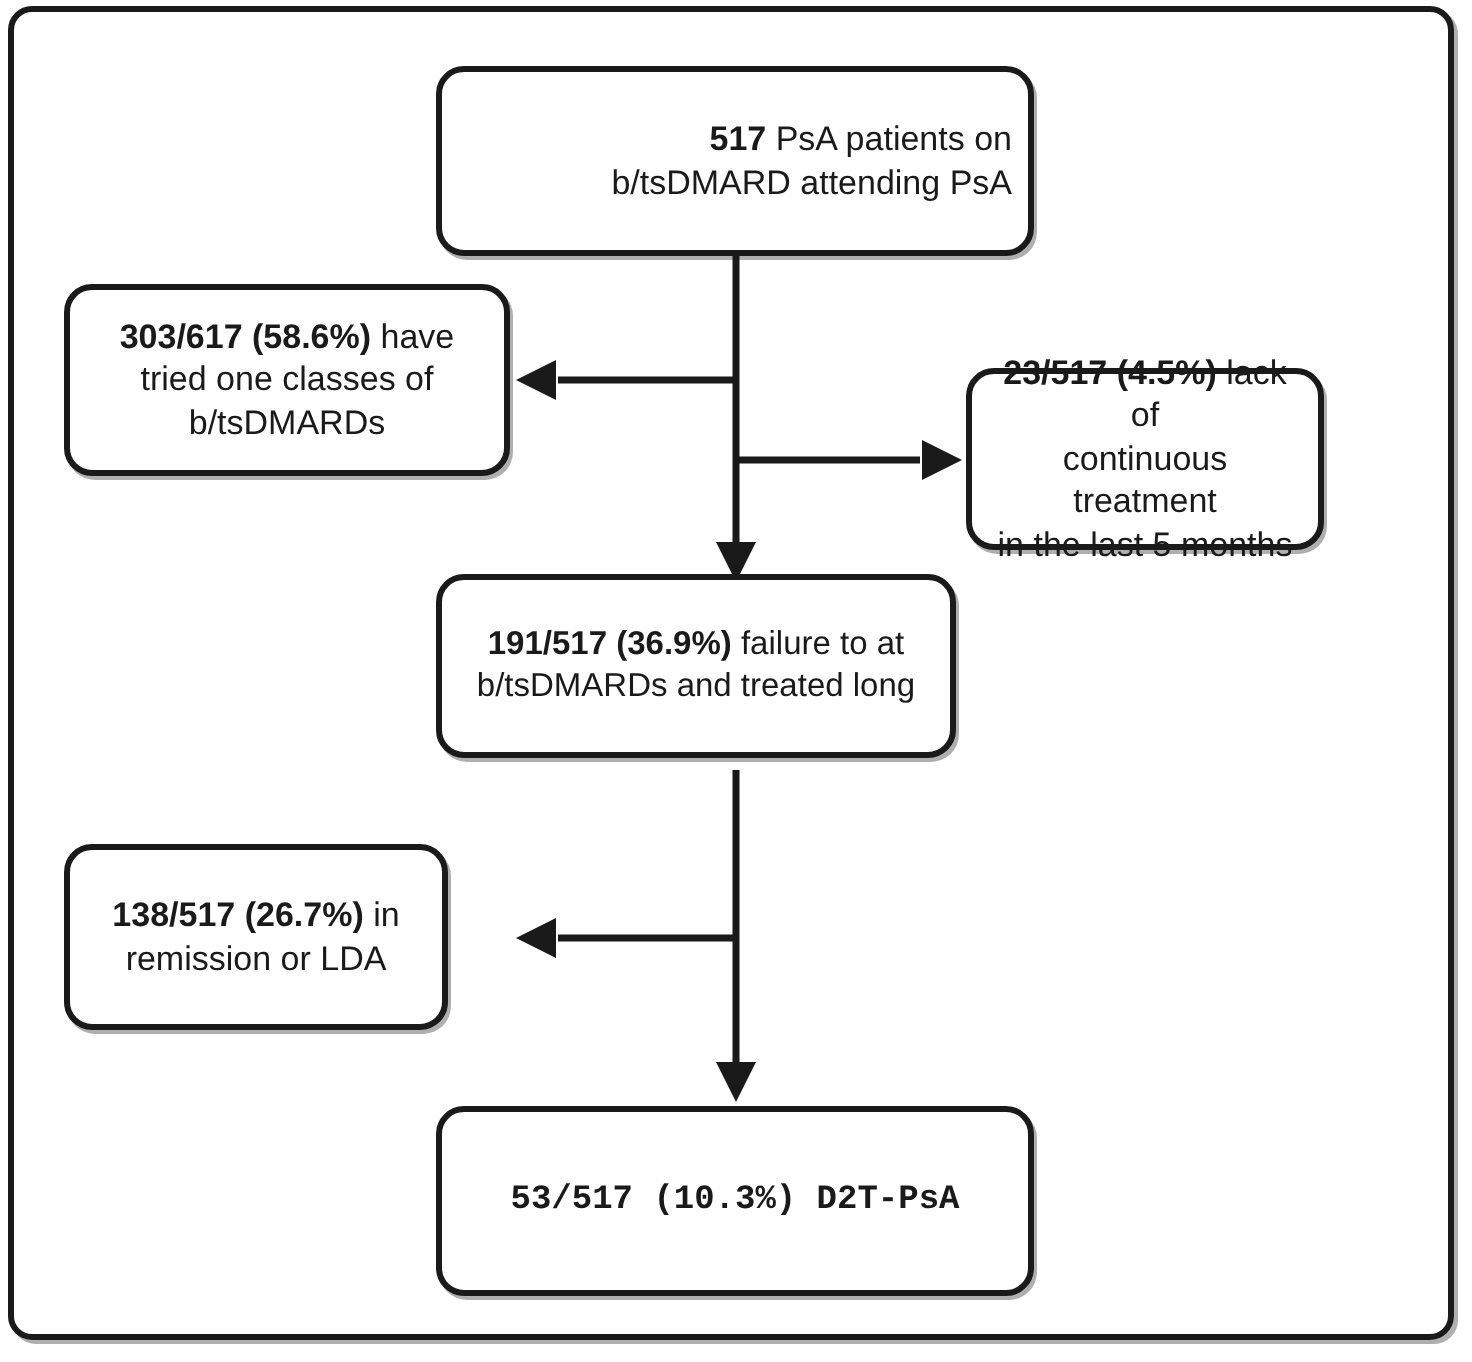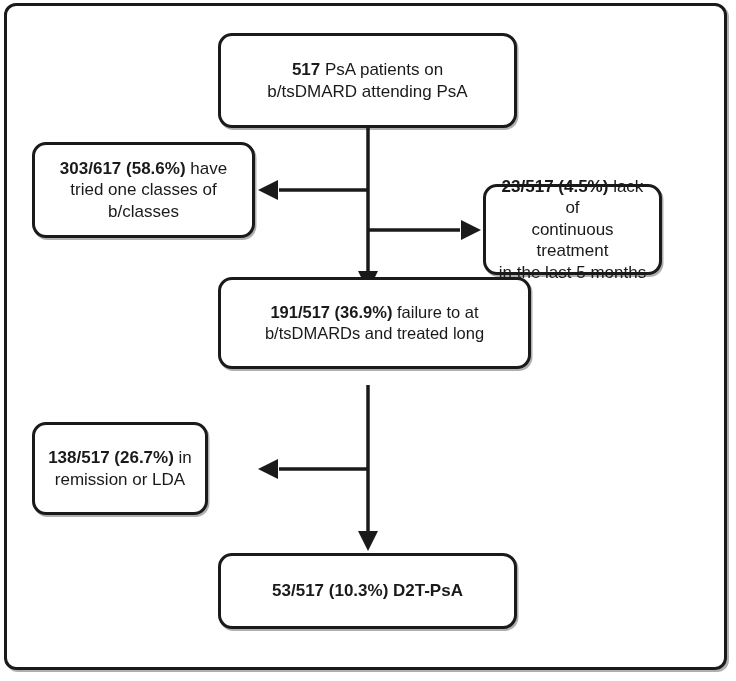--- a/index.html
+++ b/index.html
@@ -43,26 +43,26 @@
     justify-content: center;
     align-items: center;
     padding: 4px 8px;
     color: #1a1a1a;
     font-size: 17px;
     line-height: 21.5px;
     text-align: center;
   }
   .node .line { width: 100%; }
   .node .b { font-weight: 700; }
-  .node-top        { left: 218px; top:  33px; width: 299px; height: 95px; }
+  .node-top        { left: 218px; top:  33px; width: 299px; height: 95px; text-align: right; }
   .node-tried-one  { left:  32px; top: 142px; width: 223px; height: 96px; }
   .node-lack       { left: 483px; top: 184px; width: 179px; height: 91px; }
-  .node-failure    { left: 218px; top: 277px; width: 313px; height: 92px; font-size: 16.5px; line-height: 21px; }
-  .node-remission  { left:  32px; top: 422px; width: 176px; height: 93px; }
-  .node-d2t        { left: 218px; top: 553px; width: 299px; height: 76px; font-weight: 700; }
+  .node-failure    { left: 218px; top: 287px; width: 260px; height: 92px; font-size: 16.5px; line-height: 21px; }
+  .node-remission  { left:  32px; top: 422px; width: 192px; height: 93px; }
+  .node-d2t        { left: 218px; top: 553px; width: 299px; height: 95px; font-weight: 700; font-family: Liberation Mono, monospace; }
 </style>
 </head>
 <body>
 
 <div class="page">
 
   <div class="outer-frame"></div>
 
   <svg class="arrows" width="736" height="681" viewBox="0 0 736 681" xmlns="http://www.w3.org/2000/svg">
     <g stroke="#1a1a1a" stroke-width="3.5" fill="#1a1a1a">
@@ -85,21 +85,21 @@
   </svg>
 
   <div class="node node-top">
     <div class="line"><span class="b">517</span><span> PsA patients on</span></div>
     <div class="line"><span class="b"></span><span>b/tsDMARD attending PsA</span></div>
   </div>
 
   <div class="node node-tried-one">
     <div class="line"><span class="b">303/617 (58.6%)</span><span> have</span></div>
     <div class="line"><span class="b"></span><span>tried one classes of</span></div>
-    <div class="line"><span class="b"></span><span>b/classes</span></div>
+    <div class="line"><span class="b"></span><span>b/tsDMARDs</span></div>
   </div>
 
   <div class="node node-lack">
     <div class="line"><span class="b">23/517 (4.5%)</span><span> lack of</span></div>
     <div class="line"><span class="b"></span><span>continuous treatment</span></div>
     <div class="line"><span class="b"></span><span>in the last 5 months</span></div>
   </div>
 
   <div class="node node-failure">
     <div class="line"><span class="b">191/517 (36.9%)</span><span> failure to at</span></div>

